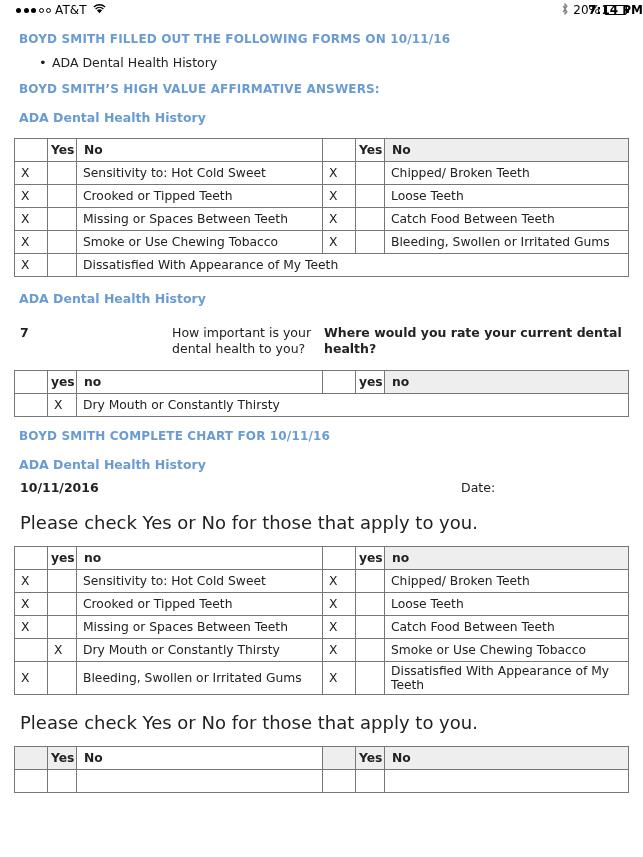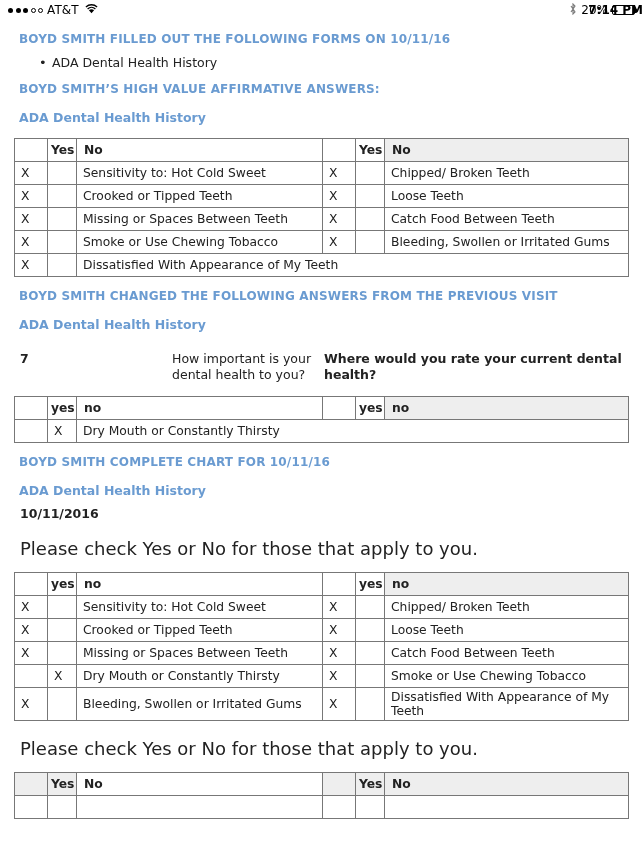--- a/index.html
+++ b/index.html
@@ -10,21 +10,21 @@
     background: #ffffff;
     font-family: "DejaVu Sans", "Liberation Sans", sans-serif;
     overflow: hidden;
   }
 
   
   .statusbar {
     height: 20px;
     display: flex;
     align-items: center;
-    padding: 0 8px;
+    padding: 0 16px;
     font-size: 12px;
     color: #000;
     position: relative;
   }
   .sb-left { display: flex; align-items: center; gap: 4px; }
   .dots { display: flex; align-items: center; gap: 2.5px; }
   .dot { width: 5px; height: 5px; border-radius: 50%; background: #000; }
   .dot.hollow { background: transparent; border: 1px solid #000; width: 5px; height: 5px; }
   .carrier { font-size: 12px; letter-spacing: 0.1px; }
   .wifi { margin-left: 2px; display: inline-block; }
@@ -257,21 +257,20 @@
         <td>Bleeding, Swollen or Irritated Gums</td>
       </tr>
       <tr>
         <td class="mark">X</td>
         <td class="mark"></td>
         <td colspan="4">Dissatisfied With Appearance of My Teeth</td>
       </tr>
     </tbody>
   </table>
 
-  <h1 class="section">BOYD SMITH CHANGED THE FOLLOWING ANSWERS FROM THE PREVIOUS VISIT</h1>
   <h2 class="sub">ADA Dental Health History</h2>
 
   <div class="answers">
     <div class="ans-val">7</div>
     <div class="ans-q">How important is your dental health to you?</div>
     <div class="ans-q2">Where would you rate your current dental health?</div>
   </div>
 
   <table class="form">
     <colgroup>
@@ -297,20 +296,21 @@
         <td colspan="4">Dry Mouth or Constantly Thirsty</td>
       </tr>
     </tbody>
   </table>
 
   <h1 class="section">BOYD SMITH COMPLETE CHART FOR 10/11/16</h1>
   <h2 class="sub">ADA Dental Health History</h2>
 
   <div class="pinfo second">
     <div class="pi-val">10/11/2016</div>
+    <div class="pi-lbl">Date:</div>
   </div>
 
   <p class="note">Please check Yes or No for those that apply to you.</p>
 
   <table class="form">
     <colgroup>
       <col class="c-yes">
         <col class="c-no">
         <col class="c-lbl">
       <col class="c-yes">

